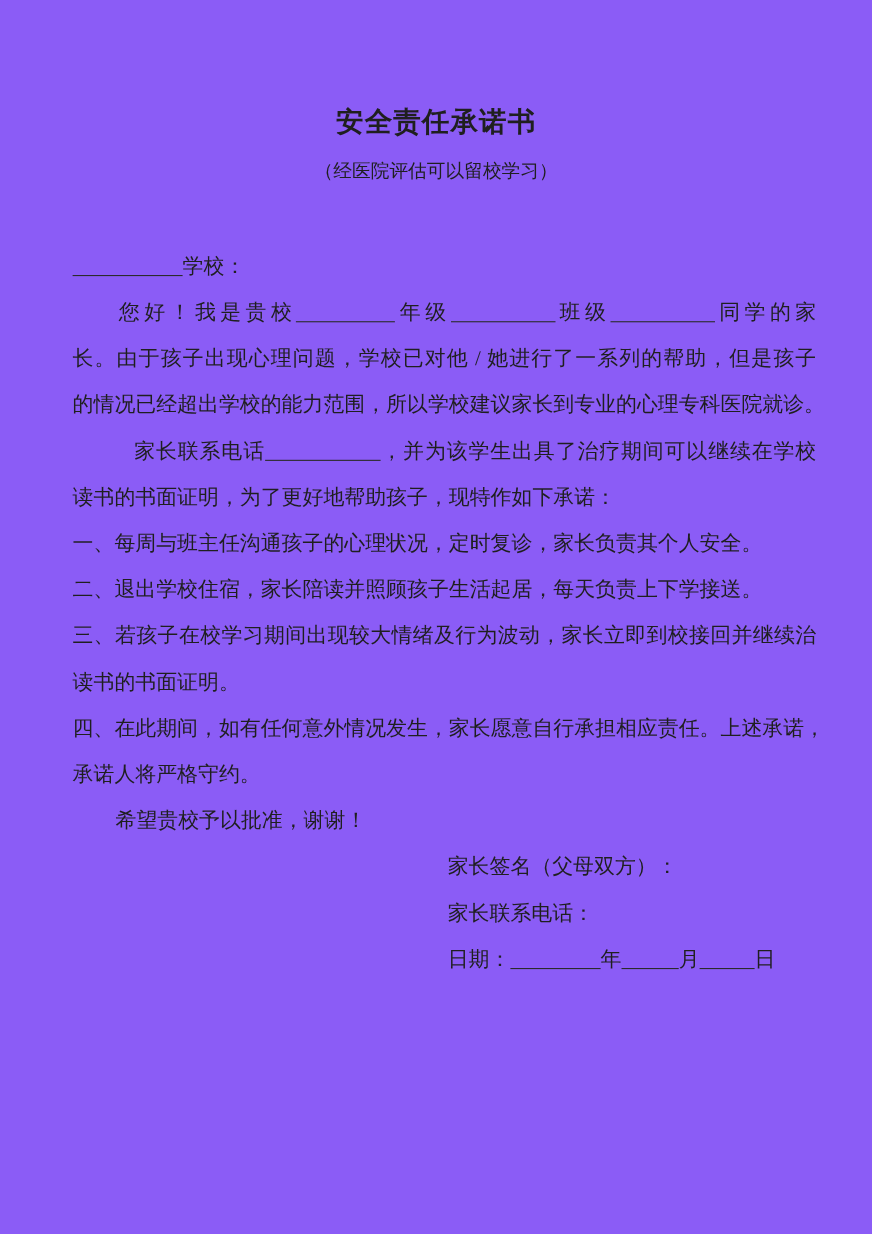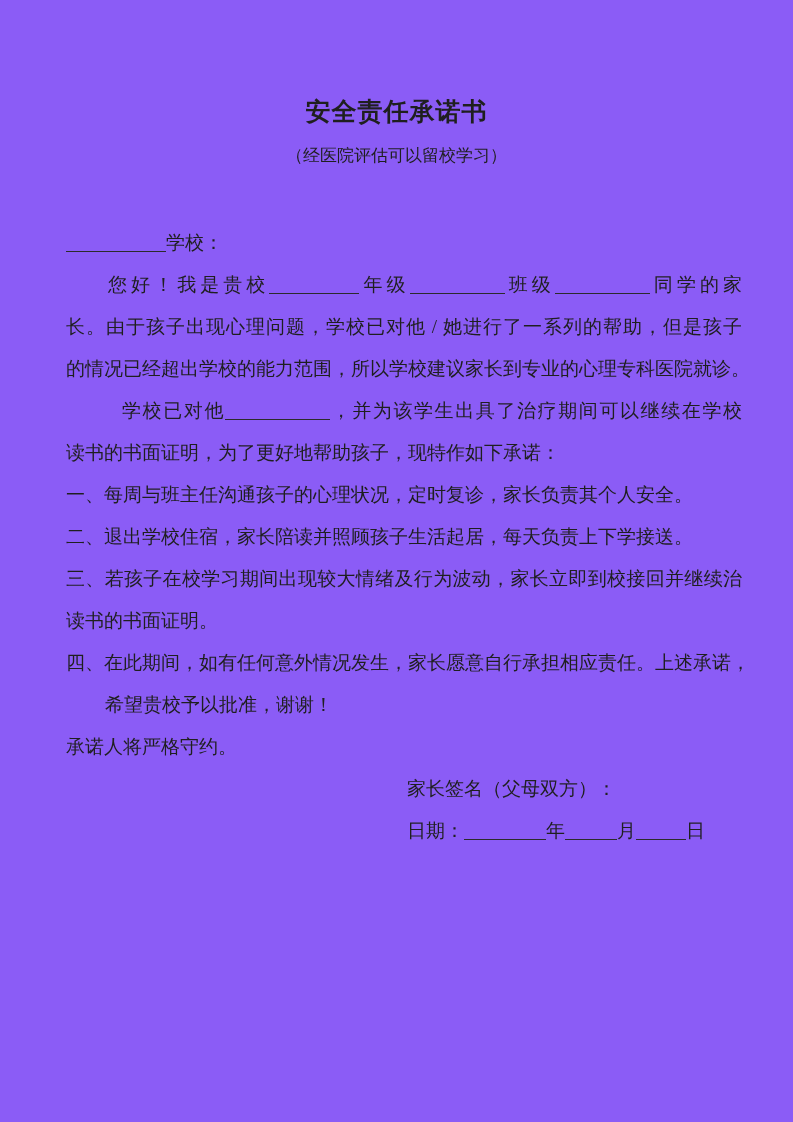--- a/index.html
+++ b/index.html
@@ -71,37 +71,38 @@
   <div class="body-block">
 
     <div class="line"><span class="blank w100"></span><span>学校：</span></div>
 
     <div class="line j indent-p1"><span>您好！我是贵校</span><span class="blank w90"></span><span>年级</span><span class="blank w95"></span><span>班级</span><span class="blank w95"></span><span>同学的家</span></div>
 
     <div class="line j">长。由于孩子出现心理问题，学校已对他 / 她进行了一系列的帮助，但是孩子</div>
 
     <div class="line">的情况已经超出学校的能力范围，所以学校建议家长到专业的心理专科医院就诊。</div>
 
-    <div class="line j indent-p2"><span>学校已对他</span><span class="blank w105"></span><span>，并为该学生出具了治疗期间可以继续在学校</span></div>
+    <div class="line j indent-p2"><span>家长联系电话</span><span class="blank w105"></span><span>，并为该学生出具了治疗期间可以继续在学校</span></div>
 
     <div class="line">读书的书面证明，为了更好地帮助孩子，现特作如下承诺：</div>
 
     <div class="line">一、每周与班主任沟通孩子的心理状况，定时复诊，家长负责其个人安全。</div>
 
     <div class="line">二、退出学校住宿，家长陪读并照顾孩子生活起居，每天负责上下学接送。</div>
 
     <div class="line j">三、若孩子在校学习期间出现较大情绪及行为波动，家长立即到校接回并继续治</div>
 
     <div class="line">读书的书面证明。</div>
 
     <div class="line j">四、在此期间，如有任何意外情况发生，家长愿意自行承担相应责任。上述承诺，</div>
 
+    <div class="line">承诺人将严格守约。</div>
+
     <div class="line indent-close">希望贵校予以批准，谢谢！</div>
-
-    <div class="line">承诺人将严格守约。</div>
 
     <div class="line sig">家长签名（父母双方）：</div>
 
+    <div class="line sig">家长联系电话：</div>
 
     <div class="line sig"><span>日期：</span><span class="blank w82"></span><span>年</span><span class="blank w52"></span><span>月</span><span class="blank w50"></span><span>日</span></div>
 
   </div>
 </div>
 
 </body></html>

